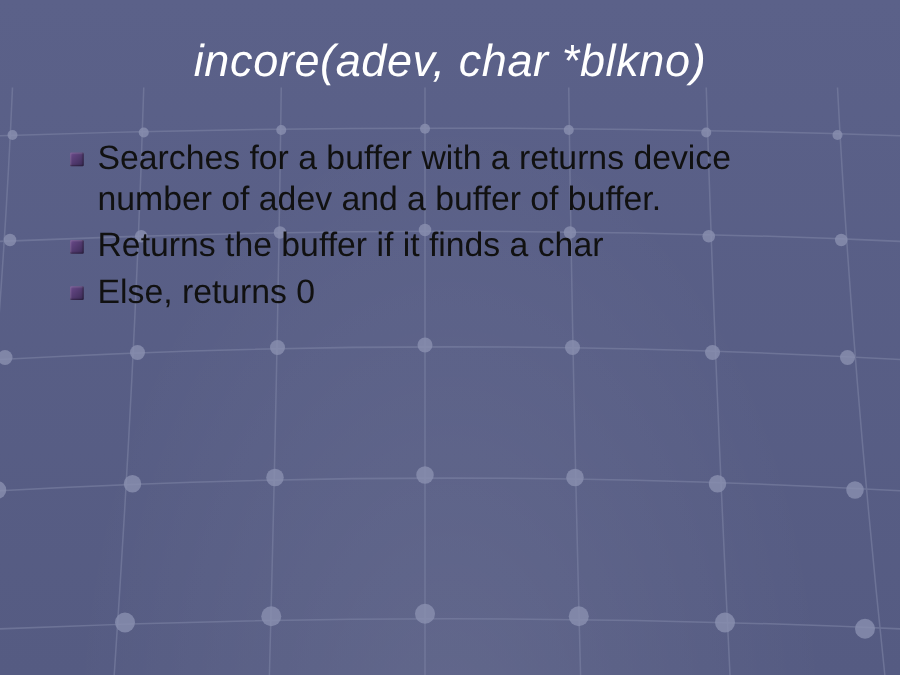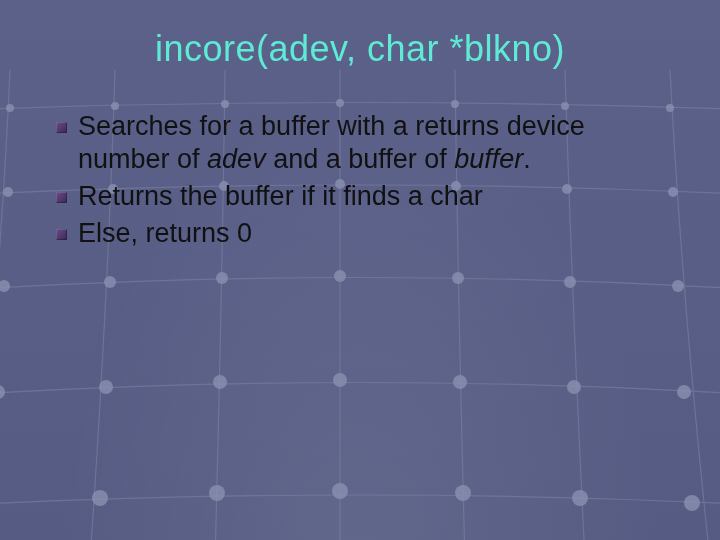--- a/index.html
+++ b/index.html
@@ -23,24 +23,25 @@
     height: 540px;
   }
   .content {
     position: absolute;
     inset: 0;
     padding: 18px 44px 0 44px;
   }
   .title {
     text-align: center;
     font-size: 36px;
-    color: #5eead4;
+    color: #ffffff;
     margin: 10px 0 40px 0;
     font-weight: 400;
     letter-spacing: 0.5px;
+    font-style: italic;
   }
   ul.bullets {
     list-style: none;
     padding-left: 12px;
   }
   ul.bullets li {
     position: relative;
     padding-left: 22px;
     font-size: 27px;
     line-height: 1.22;
@@ -51,21 +52,21 @@
     content: "";
     position: absolute;
     left: 0;
     top: 12px;
     width: 11px;
     height: 11px;
     background: linear-gradient(135deg, #6a4a8a, #3a2a55);
     border-radius: 1px;
     box-shadow: inset -1px -1px 1px rgba(0,0,0,0.3), inset 1px 1px 1px rgba(255,255,255,0.15);
   }
-  .it { font-style: italic; }
+  .it { }
 </style>
 </head>
 <body>
 
 <div class="bg"></div>
 
 <svg class="grid" viewBox="0 0 720 540" preserveAspectRatio="none">
   <g stroke="#7a80a2" stroke-width="1.2" fill="none" opacity="0.65">
     <path d="M -40 110 Q 360 95 760 110"></path>
     <path d="M -40 195 Q 360 175 760 195"></path>

